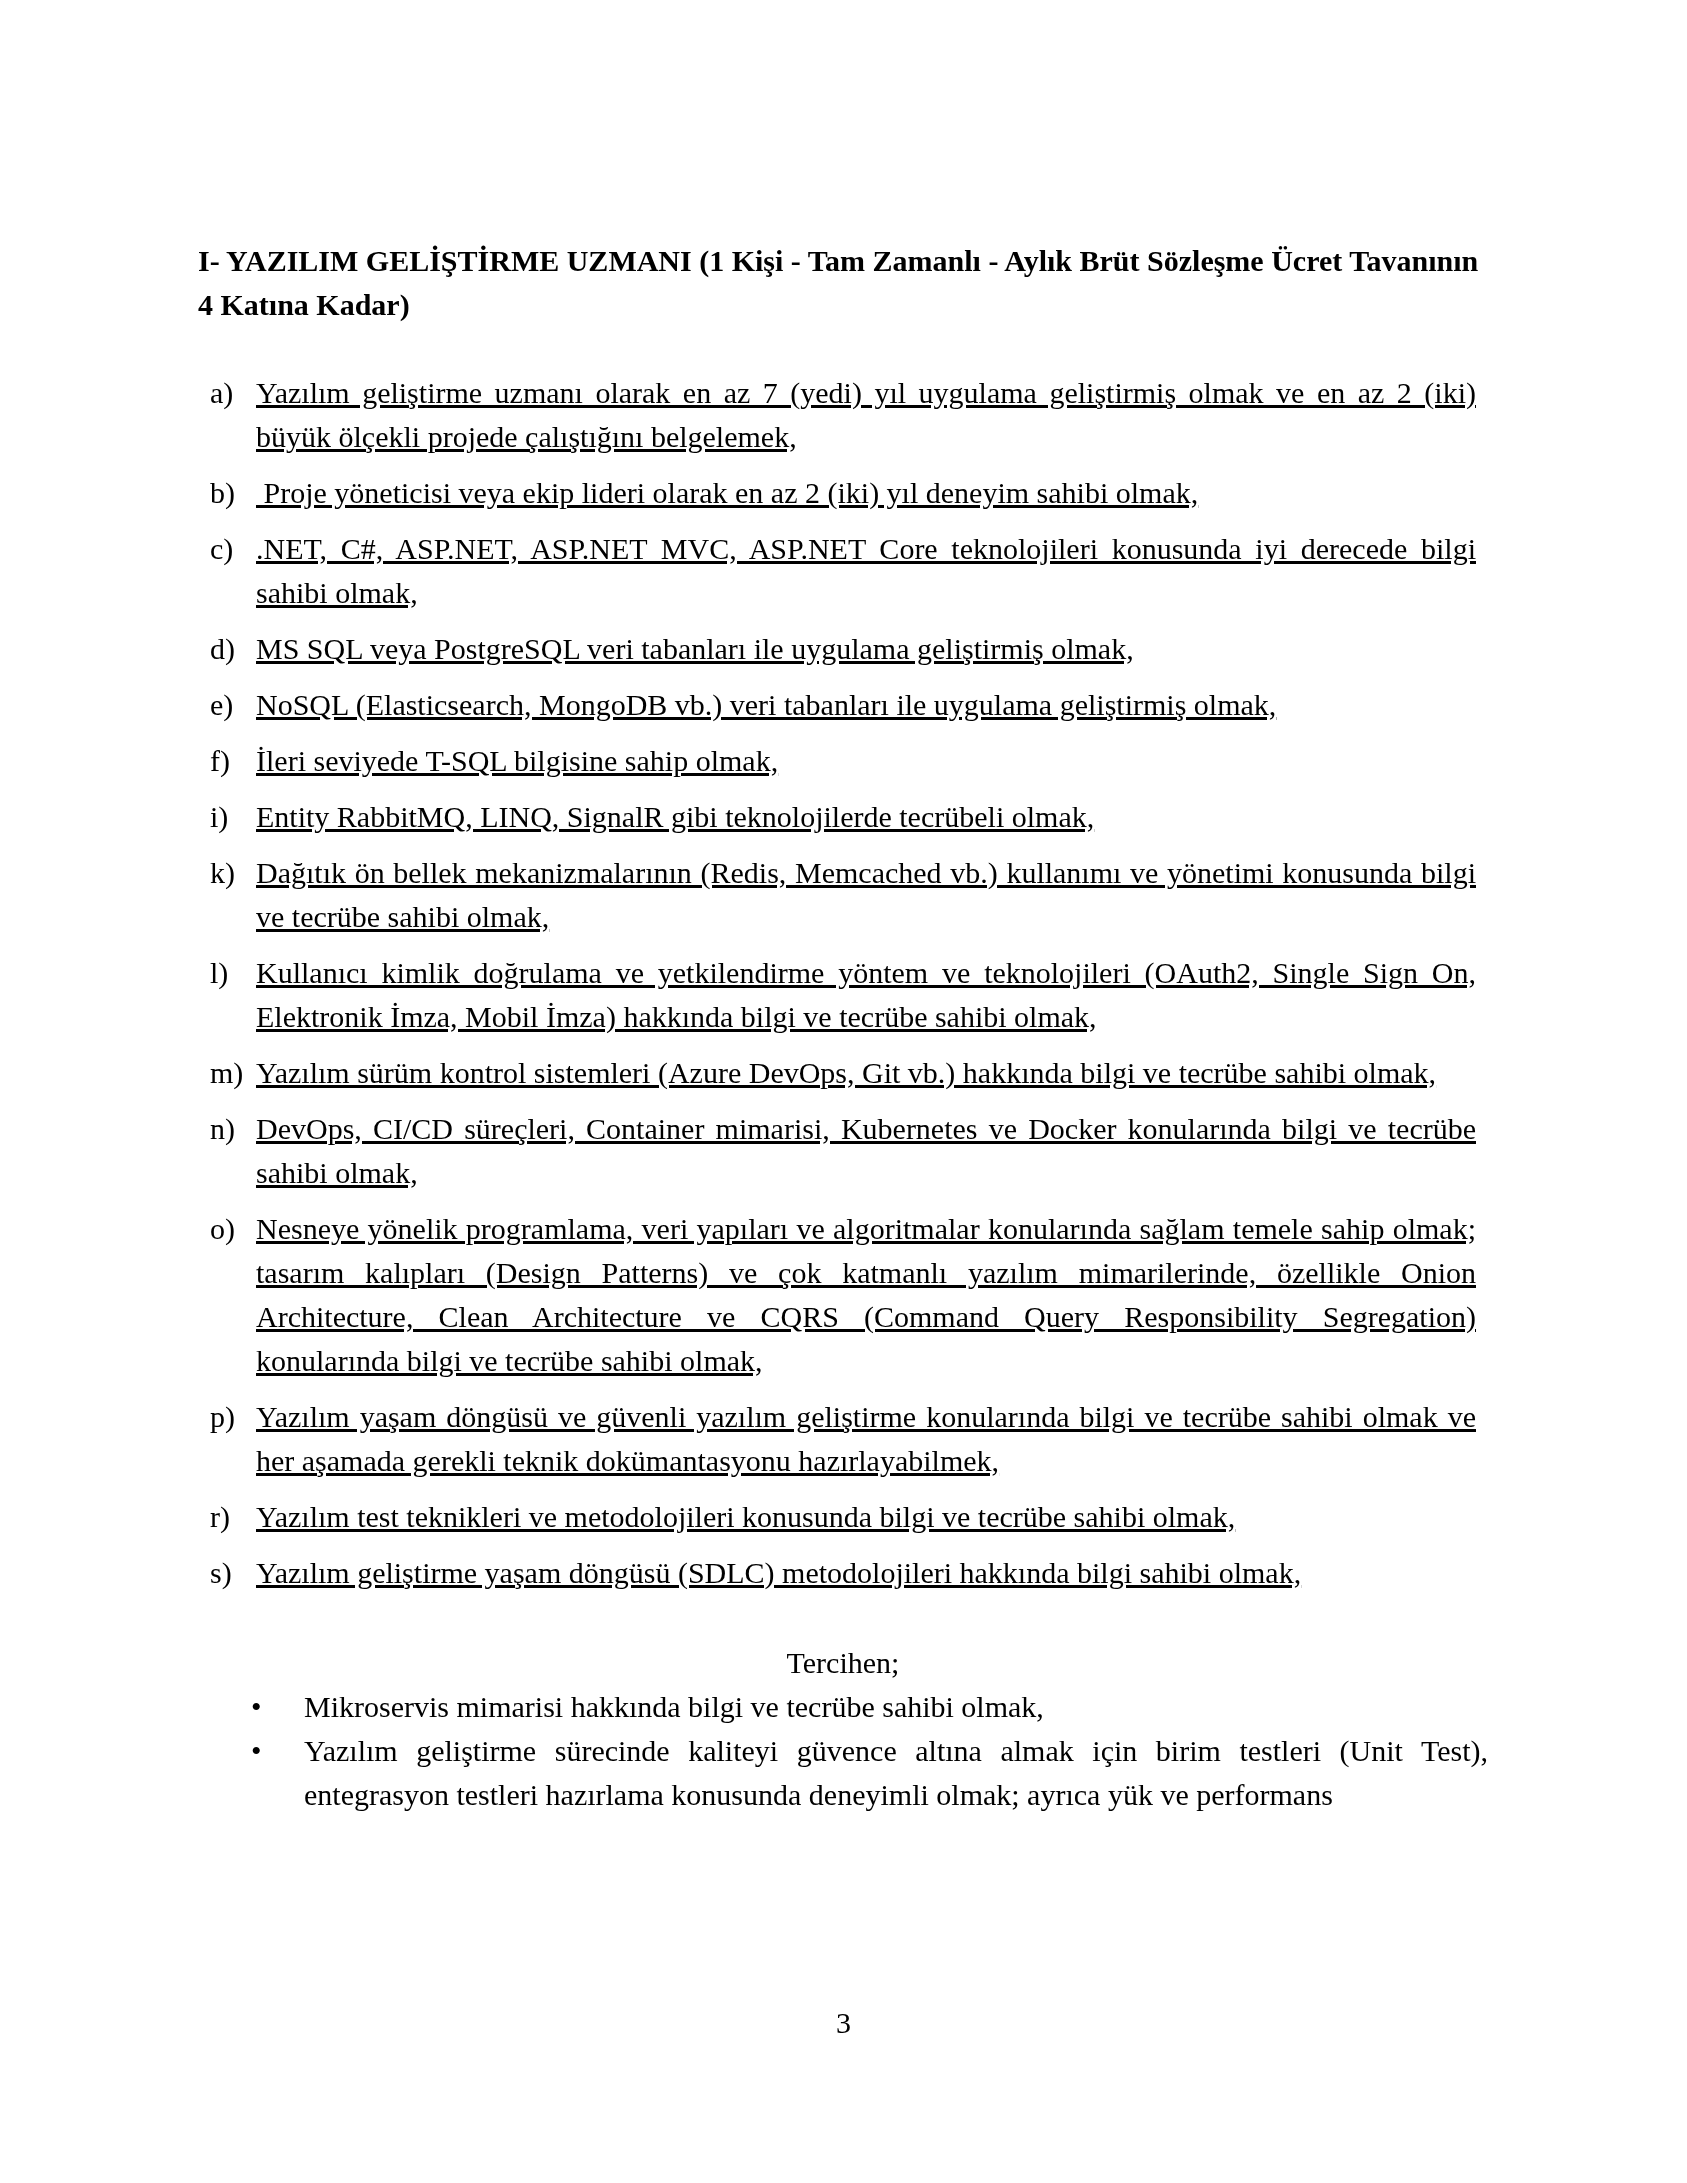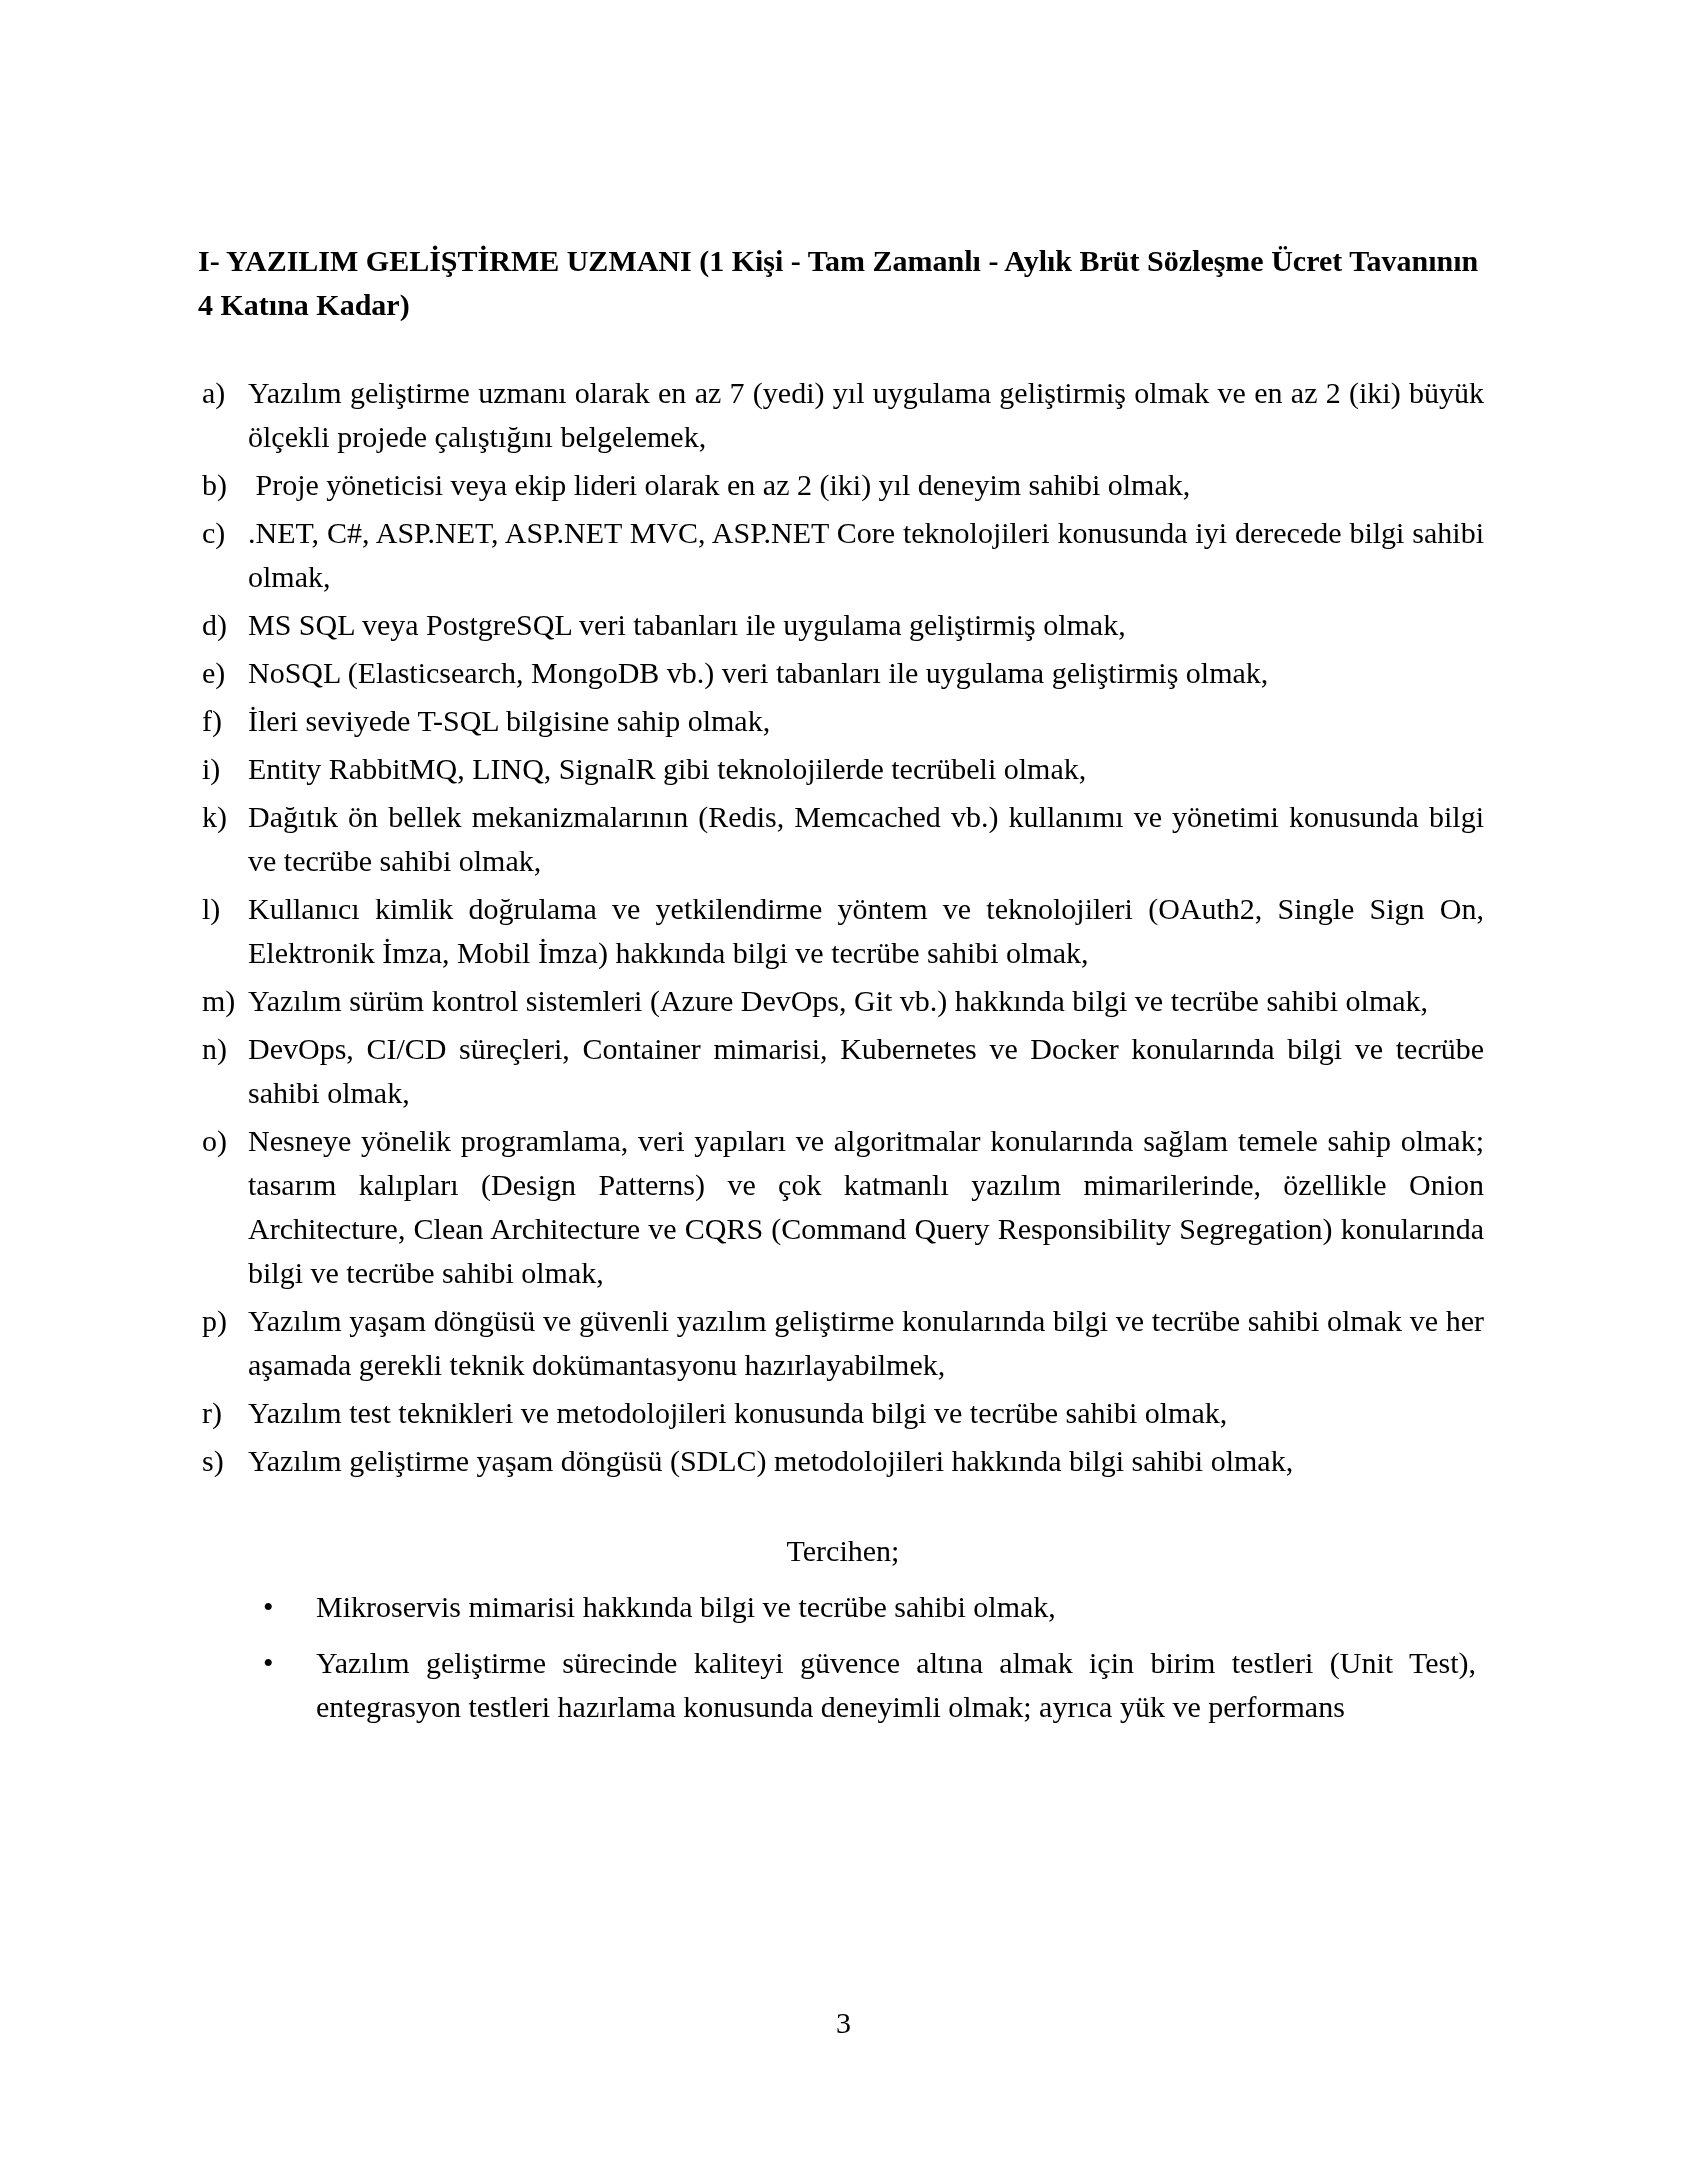--- a/index.html
+++ b/index.html
@@ -29,40 +29,41 @@
     margin: 0 0 44px 0;
     font-weight: 700;
     text-align: left;
   }
   .req-list {
     margin: 0;
     padding: 0;
     list-style: none;
   }
   .req-list li {
-    margin: 4px;
+    margin: 12px;
     padding-left: 46px;
     text-indent: -46px;
+    text-decoration: underline;
   }
   .req-label {
     display: inline-block;
     min-width: 46px;
     text-indent: 0;
   }
   .preferred-heading {
     margin: 46px 0 0 0;
     text-align: center;
   }
   .bullet-list {
     margin: 0;
     padding: 0;
     list-style: none;
   }
   .bullet-list li {
-    margin: 12px;
+    margin: 0;
     padding-left: 106px;
     text-indent: -53px;
   }
   .bullet {
     display: inline-block;
     min-width: 53px;
     text-indent: 0;
   }
   .page-number {
     position: absolute;

